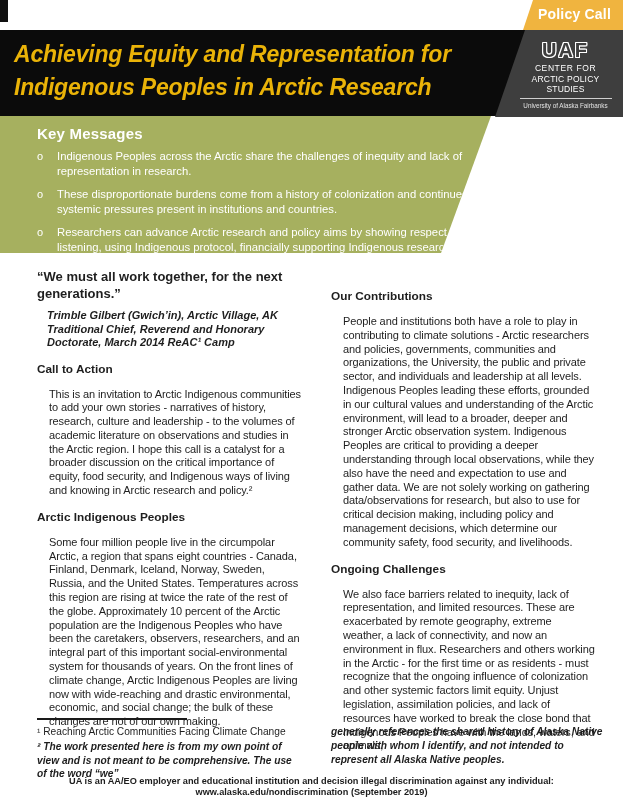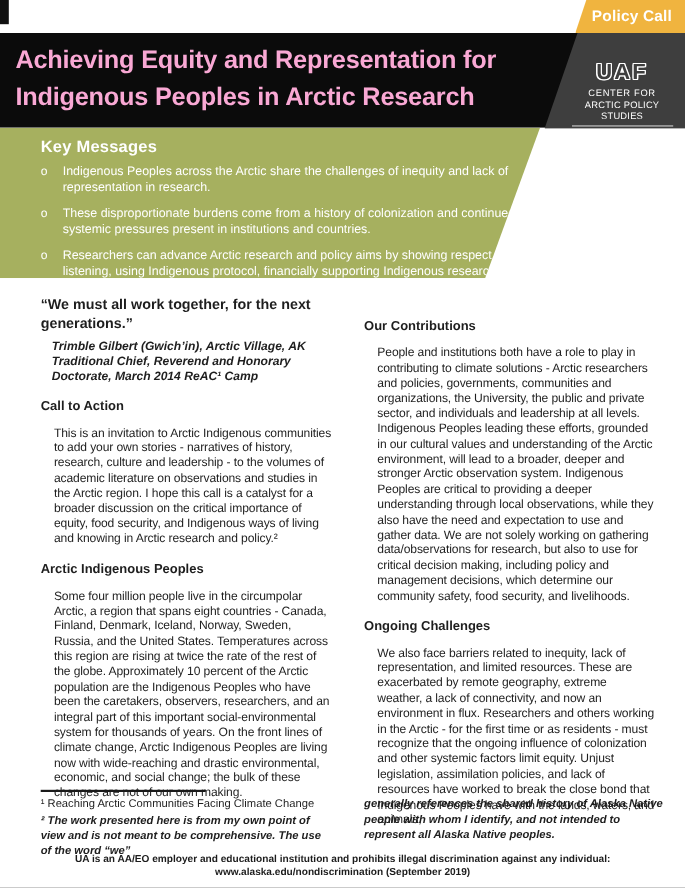--- a/index.html
+++ b/index.html
@@ -14,28 +14,28 @@
   
   .policy-banner {
     position:absolute; top:0; left:523px; width:100px; height:30px;
     background:#f0b43f; clip-path:polygon(10px 0, 100% 0, 100% 100%, 0 100%);
     color:#ffffff; font-weight:bold; font-size:14px; line-height:29px;
     text-align:right; padding-right:12px; box-sizing:border-box; letter-spacing:0.2px;
   }
 
   
   .header-band { position:absolute; top:30px; left:0; width:623px; height:86px; background:#0b0b0b; }
-  .title { position:absolute; left:14px; top:8px; color:#f9a8d4; font-weight:bold;
-           font-size:23px; line-height:33px; letter-spacing:-0.2px; white-space:nowrap; }
+  .title { position:absolute; left:14px; top:8px; color:#eab308; font-weight:bold;
+           font-size:23px; line-height:33px; letter-spacing:-0.2px; white-space:nowrap;font-style:italic; }
 
   
   .logo-block {
     position:absolute; top:30px; left:480px; width:143px; height:87px;
     background:#3e3e3e; clip-path:polygon(45px 0, 100% 0, 100% 100%, 15px 100%);
-    color:#ffffff; text-align:center; box-sizing:border-box; padding:26px 4px 0 32px;
+    color:#ffffff; text-align:center; box-sizing:border-box; padding:10px 4px 0 32px;
   }
   .uaf-acronym {
     font-size:20px; font-weight:bold; letter-spacing:2px; line-height:20px;
     color:#3e3e3e;
     text-shadow:-1px 0 #fff, 1px 0 #fff, 0 -1px #fff, 0 1px #fff, -1px -1px #fff, 1px 1px #fff, -1px 1px #fff, 1px -1px #fff;
   }
   .logo-line1 { font-size:8.5px; letter-spacing:0.6px; margin-top:3px; }
   .logo-line2 { font-size:8.5px; letter-spacing:0.2px; margin-top:1px; }
   .logo-rule  { width:92px; border-top:1px solid #cfcfcf; margin:4px auto 3px; }
   .logo-line3 { font-size:6.3px; color:#e2e2e2; }
@@ -140,17 +140,17 @@
     <h3 class="body-heading first">Our Contributions</h3>
     <p class="body-text">People and institutions both have a role to play in contributing to climate solutions - Arctic researchers and policies, governments, communities and organizations, the University, the public and private sector, and individuals and leadership at all levels. Indigenous Peoples leading these efforts, grounded in our cultural values and understanding of the Arctic environment, will lead to a broader, deeper and stronger Arctic observation system. Indigenous Peoples are critical to providing a deeper understanding through local observations, while they also have the need and expectation to use and gather data. We are not solely working on gathering data/observations for research, but also to use for critical decision making, including policy and management decisions, which determine our community safety, food security, and livelihoods.</p>
 
     <h3 class="body-heading">Ongoing Challenges</h3>
     <p class="body-text">We also face barriers related to inequity, lack of representation, and limited resources. These are exacerbated by remote geography, extreme weather, a lack of connectivity, and now an environment in flux. Researchers and others working in the Arctic - for the first time or as residents - must recognize that the ongoing influence of colonization and other systemic factors limit equity. Unjust legislation, assimilation policies, and lack of resources have worked to break the close bond that Indigenous Peoples have with the lands, waters, and animals,</p>
 
     <p class="fn-cont">generally references the shared history of Alaska Native people with whom I identify, and not intended to represent all Alaska Native peoples.</p>
   </div>
 
   <div class="footer">
-    <div>UA is an AA/EO employer and educational institution and prohibits illegal discrimination against any individual:</div>
+    <div>UA is an AA/EO employer and educational institution and decision illegal discrimination against any individual:</div>
     <div>www.alaska.edu/nondiscrimination (September 2019)</div>
   </div>
 
 </div>
 
 </body></html>

